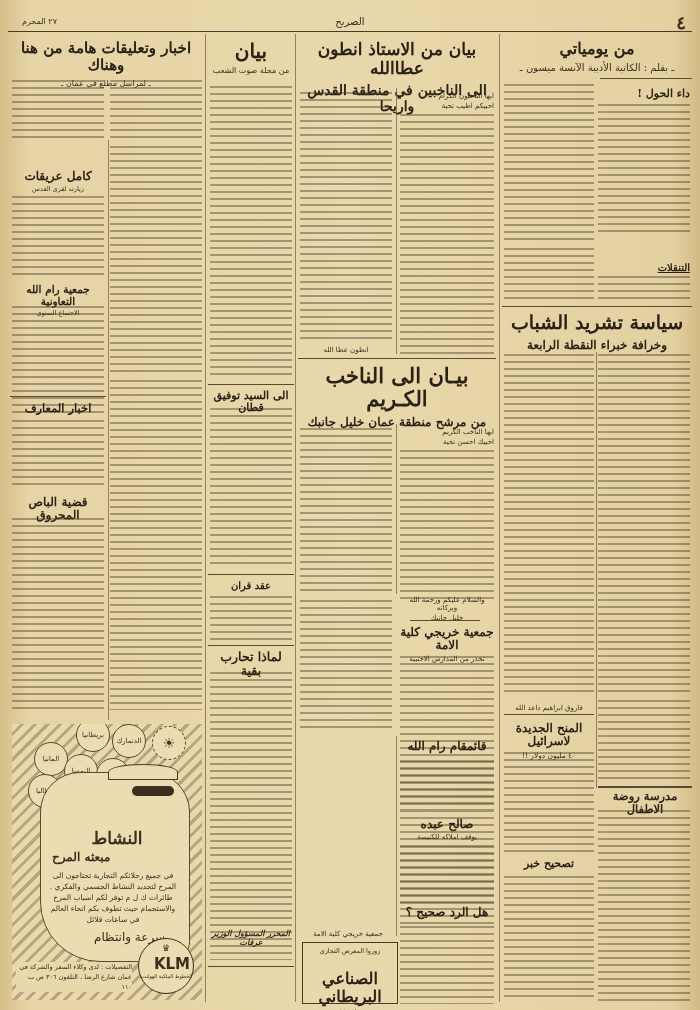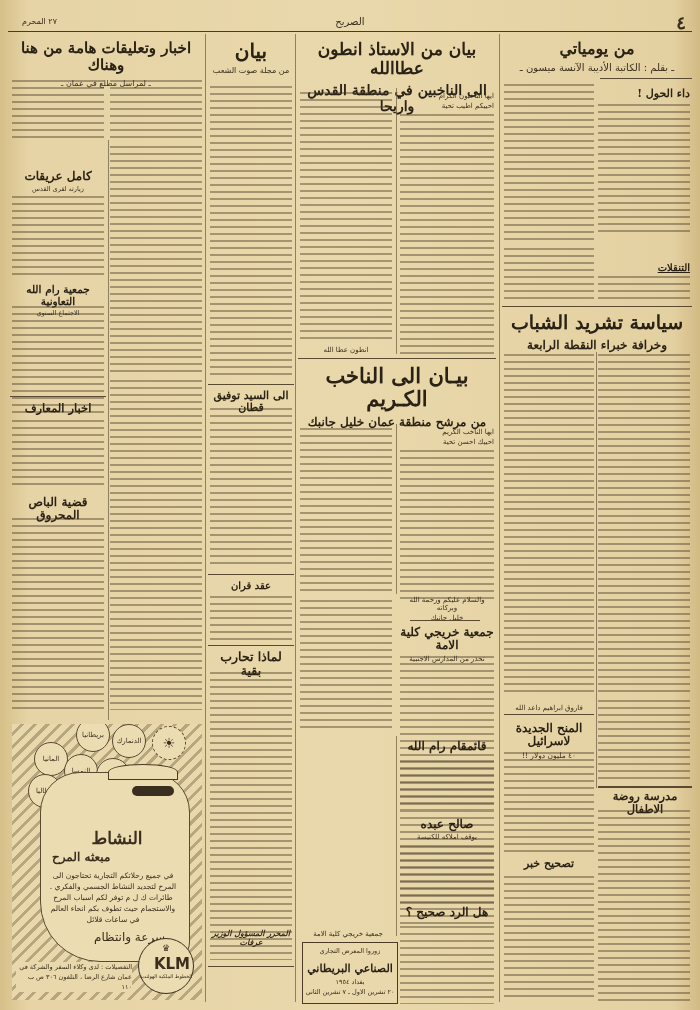--- a/index.html
+++ b/index.html
@@ -167,21 +167,21 @@
     <div class="sub" style="font-size:7px; margin-top:2px;">يوقف املاكه للكنيسة</div>
   </div>
   <div class="text" style="left:400px; top:846px; width:94px; height:58px;"></div>
   <div class="block" style="left:398px; top:906px; width:98px;">
     <div class="hl" style="font-size:12px;">هل الرد صحيح ؟</div>
   </div>
   <div class="text" style="left:400px; top:926px; width:94px; height:78px;"></div>
 
   <div class="expo-box">
     <div style="font-size:6.5px; margin-top:4px;">زوروا المعرض التجاري</div>
-    <div class="hl" style="font-size:11px; margin-top:8px;">الصناعي البريطاني</div>
+    <div class="hl" style="font-size:16px; margin-top:15px;">الصناعي البريطاني</div>
     <div style="font-size:6.5px; margin-top:3px;">بغداد ١٩٥٤</div>
     <div style="font-size:6.5px; margin-top:2px;">٢٠ تشرين الاول ـ ٧ تشرين الثاني</div>
   </div>
 
   <div class="block" style="left:208px; top:40px; width:86px;">
     <div class="hl" style="font-size:20px;">بيان</div>
     <div class="sub" style="font-size:8px; margin-top:4px;">من مجلة صوت الشعب</div>
   </div>
   <div class="text" style="left:210px; top:86px; width:82px; height:290px;"></div>
   <div class="hr" style="left:208px; top:384px; width:86px;"></div>

